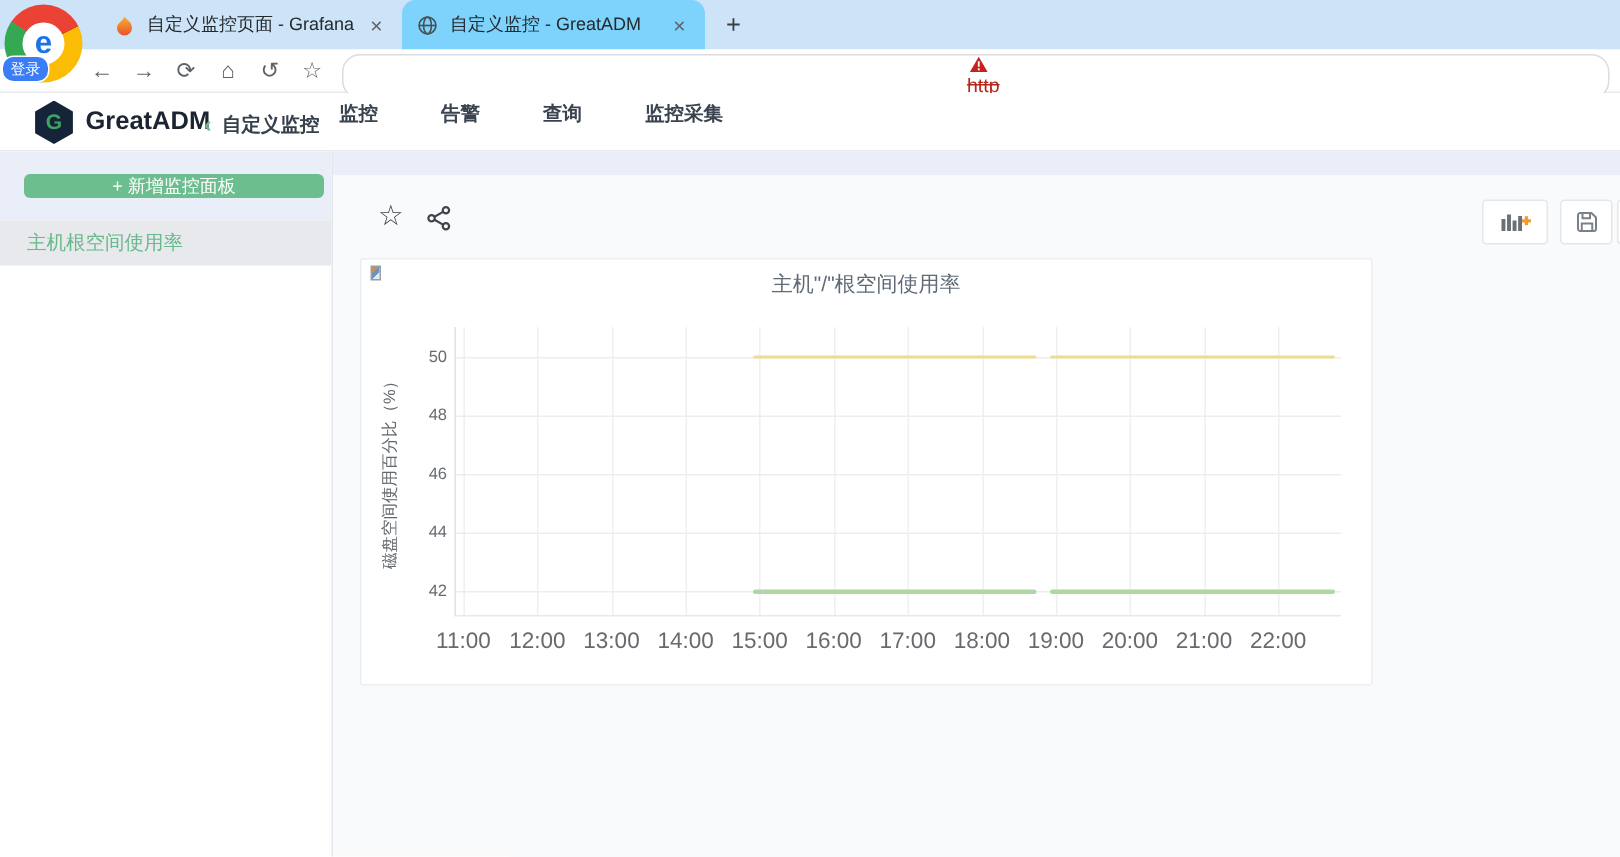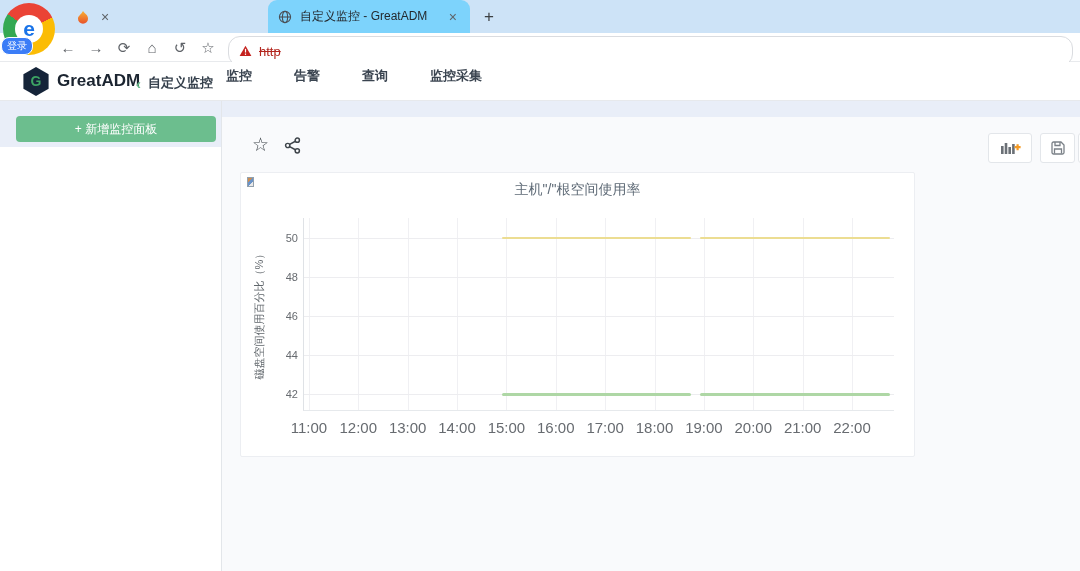--- a/index.html
+++ b/index.html
@@ -25,21 +25,21 @@
   .tab .close { font-size:14px; color:#5f6368; padding:0 3px; }
   .newtab { width:26px; height:26px; font-size:17px; color:#3c4043; text-align:center;
     line-height:25px; margin:0 0 3px 6px; border-radius:50%; }
 
   .browser-toolbar { position:absolute; left:0; top:33px; width:1080px; height:29px; background:#fff;
     border-bottom:1px solid #e8eaed; }
   .nav-ico { position:absolute; top:3px; width:24px; height:24px; text-align:center;
     line-height:24px; font-size:15px; color:#5f6368; }
   .url-pill { position:absolute; left:228px; top:3px; width:845px; height:30px; background:#fff;
     border:1px solid #dadce0; border-radius:12px; display:flex; align-items:center;
-    padding-left:10px; font-size:13px; color:#202124; }
+    padding-left:10px; font-size:13px; color:#202124;flex-direction:column; }
   .url-pill .warn { margin-right:7px; display:flex; }
   .url-http { color:#b3261e; text-decoration:line-through; text-decoration-color:#b3261e; }
 
   
   .app-header { position:absolute; left:0; top:62px; width:1080px; height:39px; background:#fff;
     border-bottom:1px solid #e7e9ec; }
   .hexlogo { position:absolute; left:22px; top:5px; width:28px; height:29px; background:#152439;
     clip-path:polygon(50% 0,95% 25%,95% 75%,50% 100%,5% 75%,5% 25%); }
   .hexlogo span { position:absolute; left:0; top:0; width:100%; height:100%; color:#3da463;
     font-weight:bold; font-size:14px; text-align:center; line-height:29px; }
@@ -49,21 +49,21 @@
   .back-group .chev { color:#67b98a; font-size:15px; margin-right:7px; font-weight:bold; }
   .app-nav { position:absolute; left:222px; top:0; height:39px; display:flex; align-items:flex-start; }
   .nav-item { font-size:13px; font-weight:600; color:#3a4450; margin-right:34px; padding:5px 4px; }
   .nav-item.active { color:#67b98a; background:#eceef1; border-radius:3px; padding:5px 12px; }
 
   
   .content-strip { position:absolute; left:0; top:101px; width:1080px; height:16px; background:#e9eef8; }
   .sidebar { position:absolute; left:0; top:101px; width:222px; height:470px; background:#fff;
     border-right:1px solid #e3e6ea; }
   .sidebar-head { height:46px; background:#e9eef8; padding-top:15px; }
-  .add-btn { display:block; margin:0 6px 0 16px; width:200px; height:26px; background:#6cbe8e;
+  .add-btn { display:block; margin:0 6px 0 16px; width:200px; height:16px; background:#6cbe8e;
     color:#fff; border:none; border-radius:4px; font-size:12px;
     font-family:"Liberation Sans","DejaVu Sans",sans-serif; }
   .side-item { height:30px; line-height:30px; padding-left:18px; font-size:13px; color:#67b98a; }
   .side-item.selected { background:#e7e9ed; }
 
   .main { position:absolute; left:222px; top:117px; width:858px; height:454px; background:#f9fafc;
     overflow:hidden; }
   .pt-ico { position:absolute; top:18px; width:22px; height:22px; color:#3f454b; }
   .star-glyph { font-size:19px; line-height:20px; }
   .tool-btn { position:absolute; top:16px; height:30px; background:#fff; border:1px solid #e3e6ea;
@@ -100,20 +100,21 @@
         <svg width="14" height="14" viewBox="0 0 14 14">
           <defs>
               <linearGradient id="gf" x1="0" y1="0" x2="0" y2="1">
             <stop offset="0" stop-color="#f8b133"></stop>
                 <stop offset="1" stop-color="#e8522a"></stop>
           </linearGradient>
             </defs>
           <path d="M7 1 C9 4 12 4.5 12 8.7 A5 5 0 0 1 2 8.7 C2 5.5 5 5 7 1z" fill="url(#gf)"></path>
         </svg>
       </span>
+      <span class="title">自定义监控页面 - Grafana</span>
       <span class="close">×</span>
     </div>
     <div class="tab active">
       <span class="favicon">
         <svg width="14" height="14" viewBox="0 0 14 14" fill="none" stroke="#4a4f55" stroke-width="1.1">
           <circle cx="7" cy="7" r="5.6"></circle>
             <ellipse cx="7" cy="7" rx="2.6" ry="5.6"></ellipse>
             <path d="M1.4 7h11.2"></path>
         </svg>
       </span>
@@ -164,20 +165,21 @@
     <span class="nav-item">监控采集</span>
   </div>
 </div>
 
 <div class="content-strip"></div>
 
 <div class="sidebar">
   <div class="sidebar-head">
     <button class="add-btn">+ 新增监控面板</button>
   </div>
+  <div class="side-item selected">主机根空间使用率</div>
 </div>
 
 <div class="main">
   <div class="pt-ico star-glyph" style="left:30px">☆</div>
   <div class="pt-ico" style="left:62px;top:20px">
     <svg width="17" height="17" viewBox="0 0 16 16" fill="none" stroke="#3f454b" stroke-width="1.4">
       <circle cx="12.5" cy="3" r="2"></circle>
         <circle cx="3.5" cy="8" r="2"></circle>
         <circle cx="12.5" cy="13" r="2"></circle>
       <path d="M5.3 7l5.4-3M5.3 9l5.4 3"></path>

